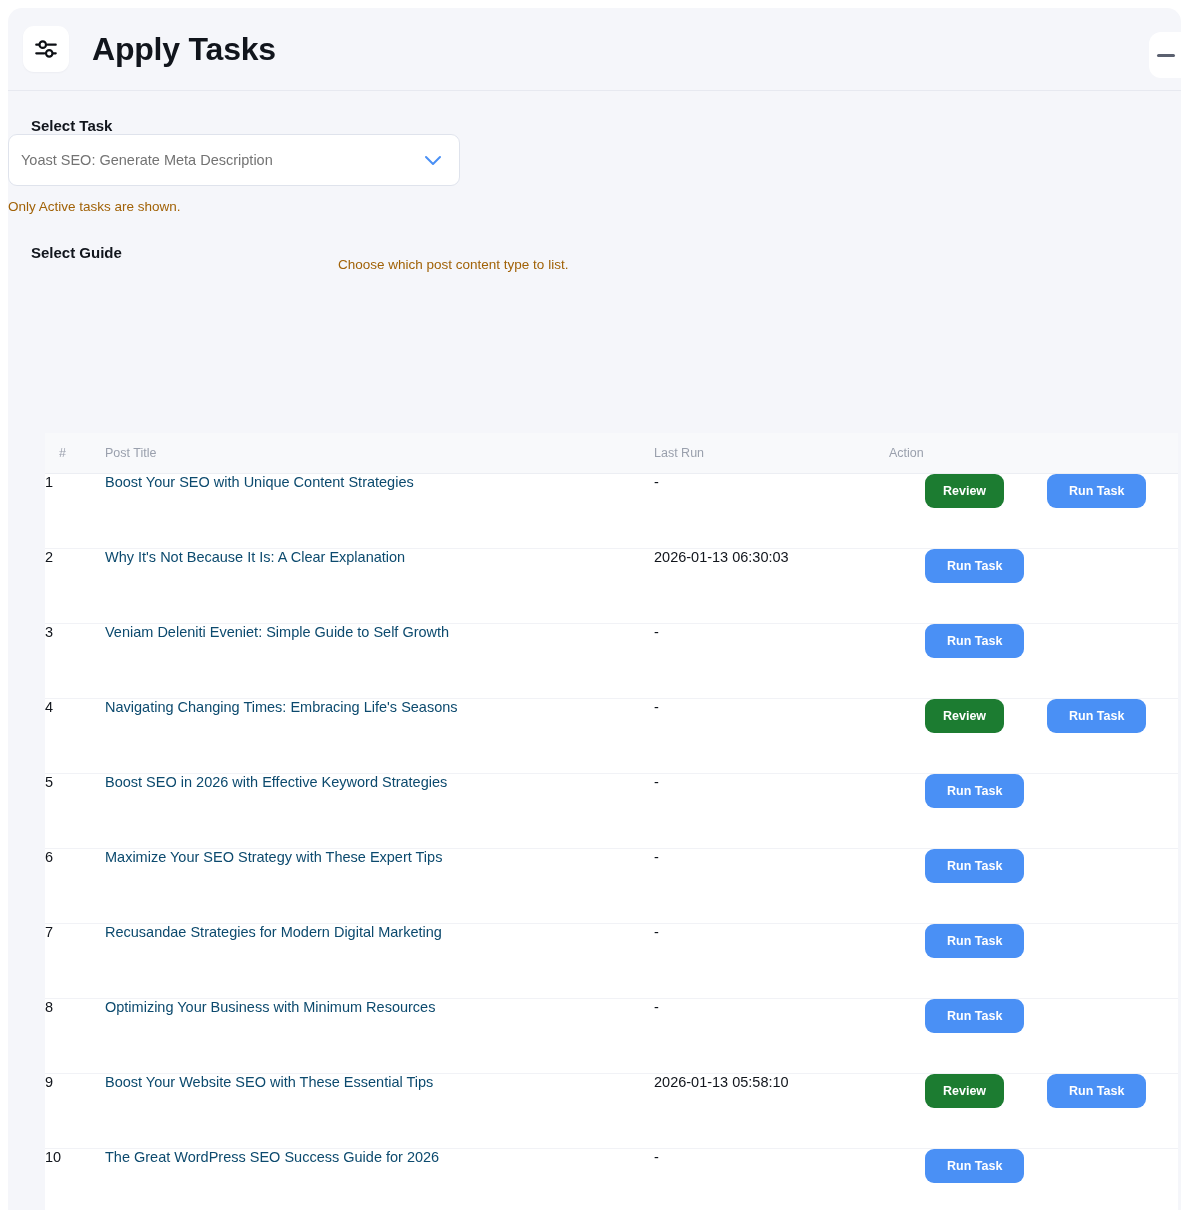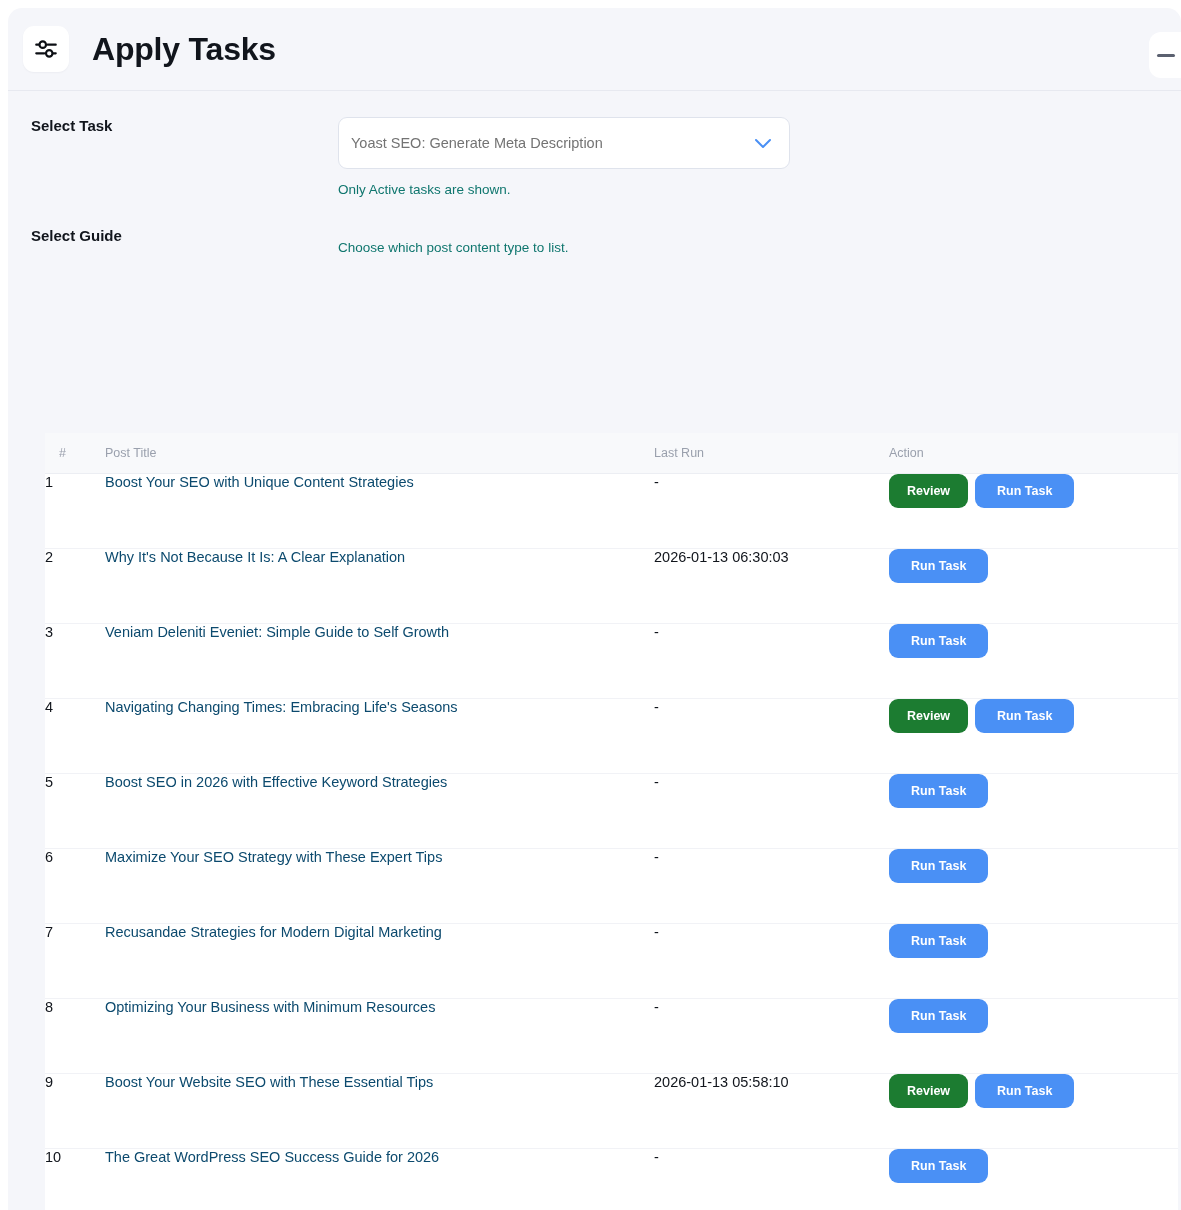--- a/index.html
+++ b/index.html
@@ -124,21 +124,21 @@
     right: 14px;
     top: 50%;
     transform: translateY(-50%);
     width: 24px;
     height: 24px;
     display: block;
   }
   .field-hint {
     margin-top: 13px;
     font-size: 13.5px;
-    color: #0f766e;
+    color: #a16207;
   }
 
   .apply-btn {
     position: absolute;
     left: 37px;
     top: 334px;
     width: 212px;
     height: 53px;
     background: #4a90f5;
     color: #ffffff;
@@ -199,20 +199,21 @@
     border: none;
     border-radius: 9px;
     color: #ffffff;
     font-size: 12.5px;
     font-weight: bold;
     font-family: "Liberation Sans", sans-serif;
     cursor: pointer;
     height: 34px;
     padding: 0 18px;
     white-space: nowrap;
+    margin-left: 36px;
   }
   .btn-review { background: #1c7c31; }
   .btn-run    { background: #4a90f5; padding: 0 22px; }
 </style>
 </head>
 <body>
 
 <div class="page">
   <div class="card">
 
@@ -228,21 +229,21 @@
         </svg>
       </div>
       <div class="header-title">Apply Tasks</div>
       <button class="collapse-btn">
         <span class="collapse-glyph"></span>
       </button>
     </div>
 
     <div class="form-area">
 
-      <div class="form-row" style="margin-top:26px;">
+      <div class="form-row" style="margin-top:26px;flex-direction:column;">
         <div class="field-label">Select Task</div>
         <div class="field-col">
           <div class="select-box">
             <span class="select-value">Yoast SEO: Generate Meta Description</span>
             <svg class="chevron" viewBox="0 0 24 24" fill="none" stroke="#4a90f5" stroke-width="2" stroke-linecap="round" stroke-linejoin="round">
                 <polyline points="5 9 12 16 19 9"></polyline>
               </svg>
           </div>
           <div class="field-hint">Only Active tasks are shown.</div>
         </div>

